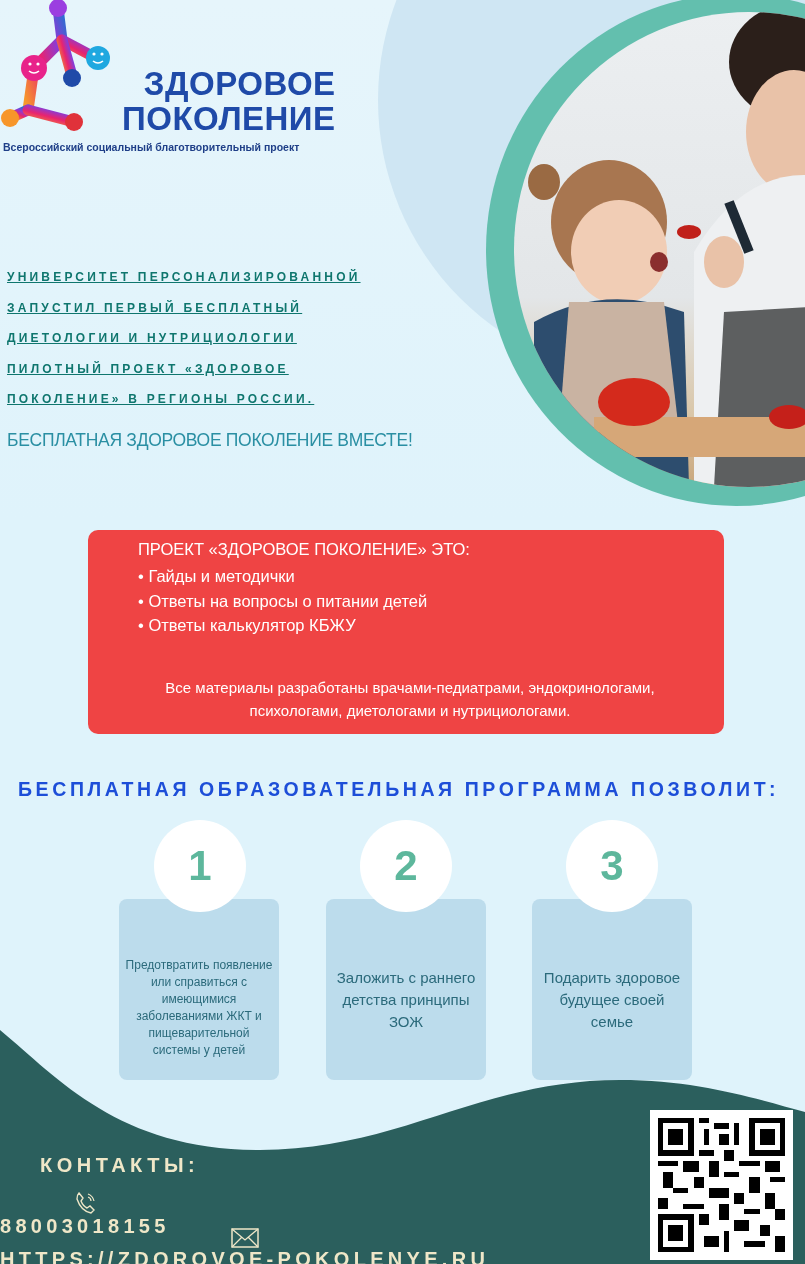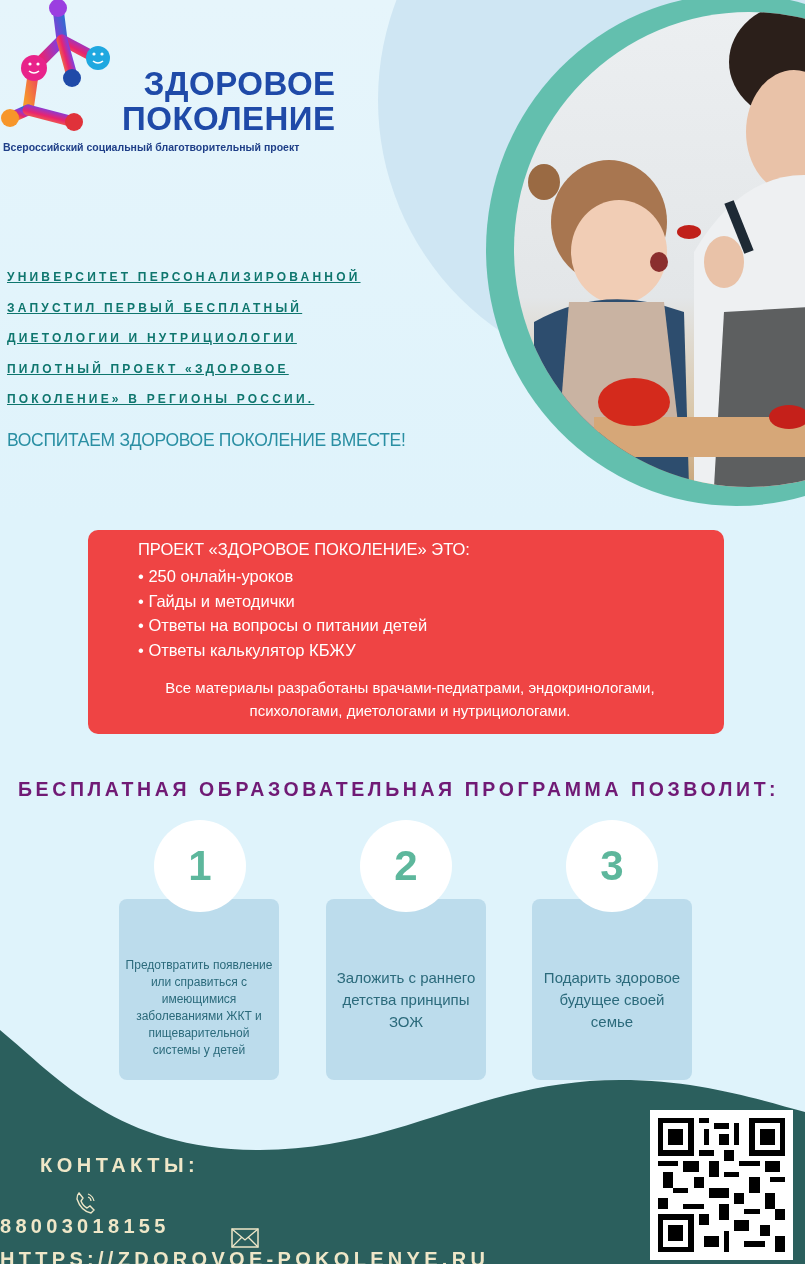--- a/index.html
+++ b/index.html
@@ -58,21 +58,21 @@
   .card-list { position: absolute; left: 50px; top: 34px; list-style: none; }
   .card-list li { font-size: 16.5px; line-height: 24.5px; }
   .card-list li::before { content: "• "; }
   .card-note {
     position: absolute; left: 8px; right: 0; top: 146px; text-align: center;
     font-size: 15px; line-height: 23px; padding: 0 20px;
   }
   
   .program-heading {
     position: absolute; left: 18px; top: 778px; width: 780px;
-    color: #701a75; font-weight: bold; font-size: 19.5px; letter-spacing: 3.6px;
+    color: #1d4ed8; font-weight: bold; font-size: 19.5px; letter-spacing: 3.6px;
     white-space: nowrap;
   }
   
   .step-box {
     position: absolute; top: 899px; width: 160px; height: 181px;
     background: #bcdcec; border-radius: 8px;
     display: flex; align-items: center; justify-content: center;
     text-align: center; color: #2b6a7b; padding: 0 6px;
   }
   .step-circle {
@@ -172,26 +172,25 @@
   </svg>
 </div>
 
 <div class="intro">
   <div>Университет персонализированной</div>
   <div>запустил первый бесплатный</div>
   <div>диетологии и нутрициологии</div>
   <div>пилотный проект «Здоровое</div>
   <div>поколение» в регионы России.</div>
 </div>
-<div class="slogan">ВОСПИТАЕМ ЗДОРОВОЕ ПОКОЛЕНИЕ ВМЕСТЕ!</div>
+<div class="slogan">БЕСПЛАТНАЯ ЗДОРОВОЕ ПОКОЛЕНИЕ ВМЕСТЕ!</div>
 
 <div class="card">
   <div class="card-title">ПРОЕКТ «ЗДОРОВОЕ ПОКОЛЕНИЕ» ЭТО:</div>
   <ul class="card-list">
-    <li>250 онлайн-уроков</li>
     <li>Гайды и методички</li>
     <li>Ответы на вопросы о питании детей</li>
     <li>Ответы калькулятор КБЖУ</li>
   </ul>
   <div class="card-note">
     <div>Все материалы разработаны врачами-педиатрами, эндокринологами,</div>
     <div>психологами, диетологами и нутрициологами.</div>
   </div>
 </div>
 

